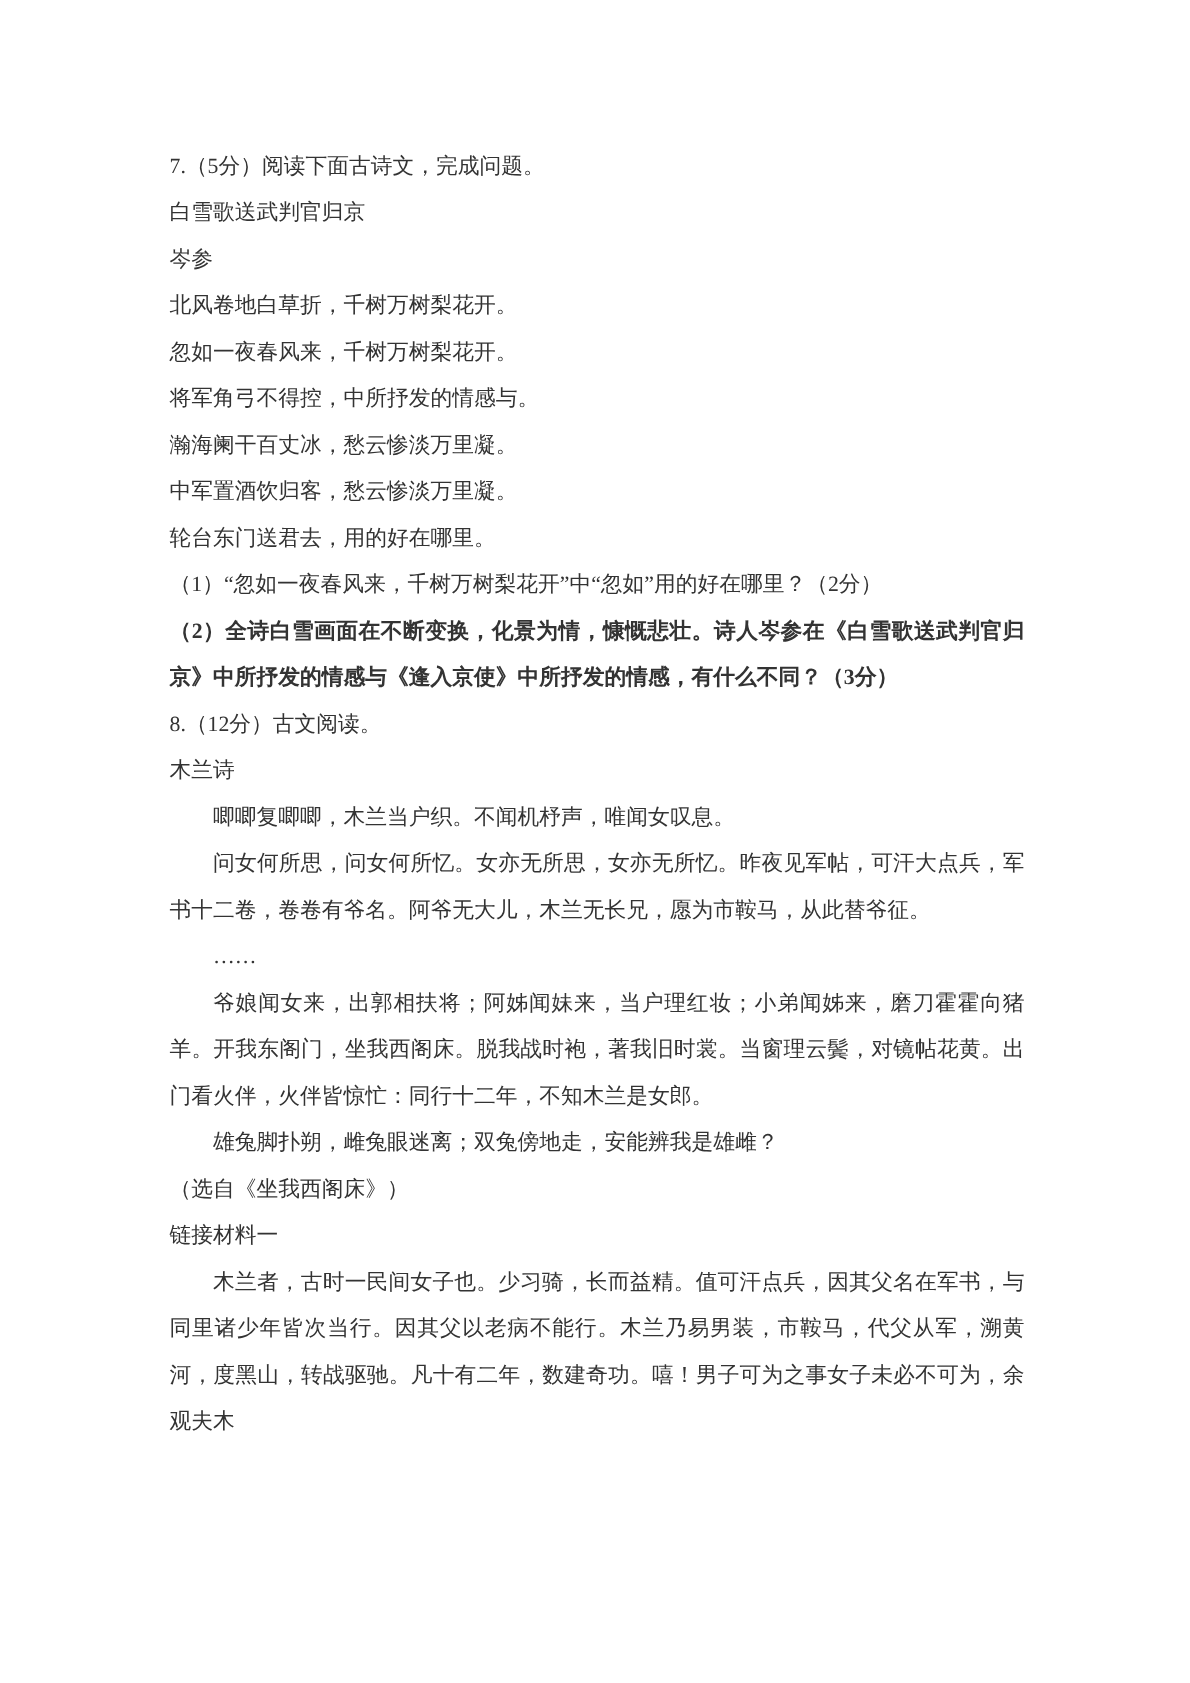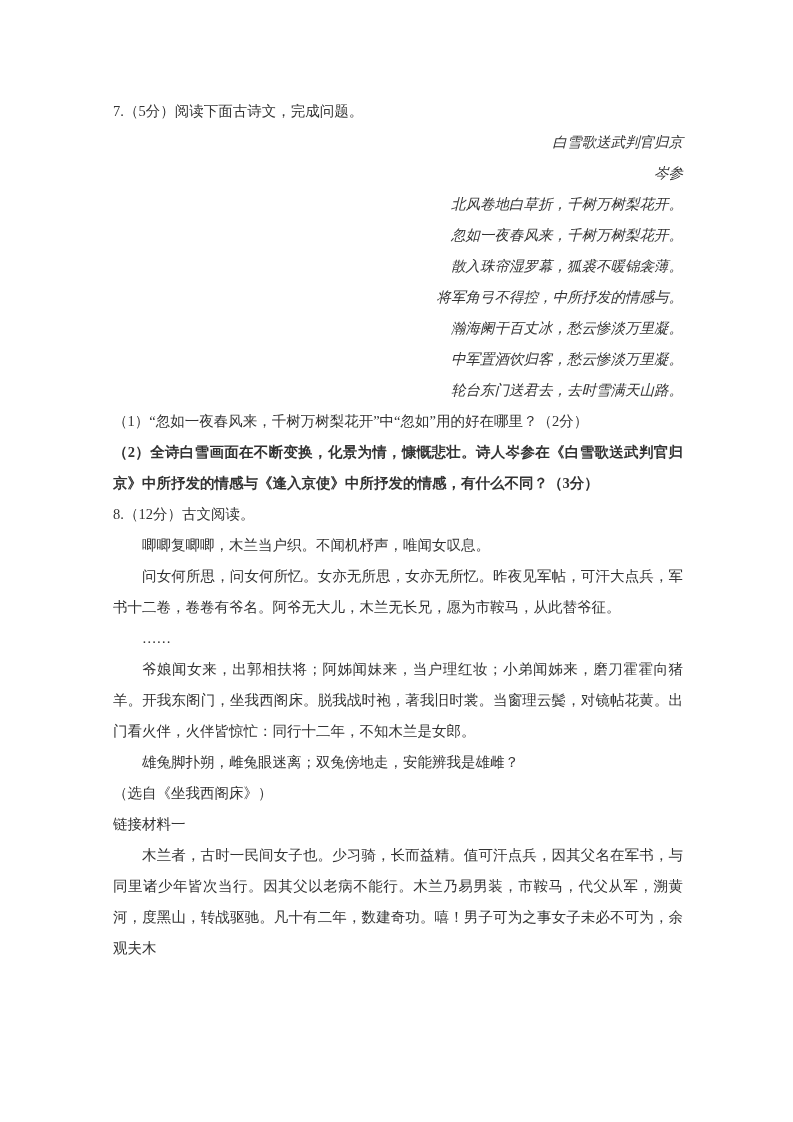--- a/index.html
+++ b/index.html
@@ -19,21 +19,21 @@
     font-size: 14.5px;
     color: #333333;
     overflow: hidden;
   }
   .page p {
     margin: 0;
     padding: 0;
     line-height: 31px;
   }
   .ln-left   { text-align: left; }
-  .ln-center { text-align: right; font-style: italic; }
+  .ln-center { text-align: left; }
   .ln-indent {
     text-indent: 2em;
     text-align: justify;
     text-justify: inter-ideograph;
   }
   .ln-wrap {
     text-align: justify;
     text-justify: inter-ideograph;
     font-weight: bold;
   }
@@ -43,30 +43,30 @@
 
 <div class="page">
 
   <p class="ln-left">7.（5分）阅读下面古诗文，完成问题。</p>
 
   <p class="ln-center">白雪歌送武判官归京</p>
   <p class="ln-center">岑参</p>
 
   <p class="ln-center">北风卷地白草折，千树万树梨花开。</p>
   <p class="ln-center">忽如一夜春风来，千树万树梨花开。</p>
-  <p class="ln-center">散入珠帘湿罗幕，狐裘不暖锦衾薄。</p>
   <p class="ln-center">将军角弓不得控，中所抒发的情感与。</p>
   <p class="ln-center">瀚海阑干百丈冰，愁云惨淡万里凝。</p>
   <p class="ln-center">中军置酒饮归客，愁云惨淡万里凝。</p>
-  <p class="ln-center">轮台东门送君去，去时雪满天山路。</p>
+  <p class="ln-center">轮台东门送君去，用的好在哪里。</p>
 
   <p class="ln-left">（1）“忽如一夜春风来，千树万树梨花开”中“忽如”用的好在哪里？（2分）</p>
   <p class="ln-wrap">（2）全诗白雪画面在不断变换，化景为情，慷慨悲壮。诗人岑参在《白雪歌送武判官归京》中所抒发的情感与《逢入京使》中所抒发的情感，有什么不同？（3分）</p>
 
   <p class="ln-left">8.（12分）古文阅读。</p>
+  <p class="ln-center">木兰诗</p>
 
   <p class="ln-indent">唧唧复唧唧，木兰当户织。不闻机杼声，唯闻女叹息。</p>
   <p class="ln-indent">问女何所思，问女何所忆。女亦无所思，女亦无所忆。昨夜见军帖，可汗大点兵，军书十二卷，卷卷有爷名。阿爷无大儿，木兰无长兄，愿为市鞍马，从此替爷征。</p>
   <p class="ln-indent">……</p>
   <p class="ln-indent">爷娘闻女来，出郭相扶将；阿姊闻妹来，当户理红妆；小弟闻姊来，磨刀霍霍向猪羊。开我东阁门，坐我西阁床。脱我战时袍，著我旧时裳。当窗理云鬓，对镜帖花黄。出门看火伴，火伴皆惊忙：同行十二年，不知木兰是女郎。</p>
   <p class="ln-indent">雄兔脚扑朔，雌兔眼迷离；双兔傍地走，安能辨我是雄雌？</p>
 
   <p class="ln-left">（选自《坐我西阁床》）</p>
   <p class="ln-left">链接材料一</p>
   <p class="ln-indent">木兰者，古时一民间女子也。少习骑，长而益精。值可汗点兵，因其父名在军书，与同里诸少年皆次当行。因其父以老病不能行。木兰乃易男装，市鞍马，代父从军，溯黄河，度黑山，转战驱驰。凡十有二年，数建奇功。嘻！男子可为之事女子未必不可为，余观夫木</p>

